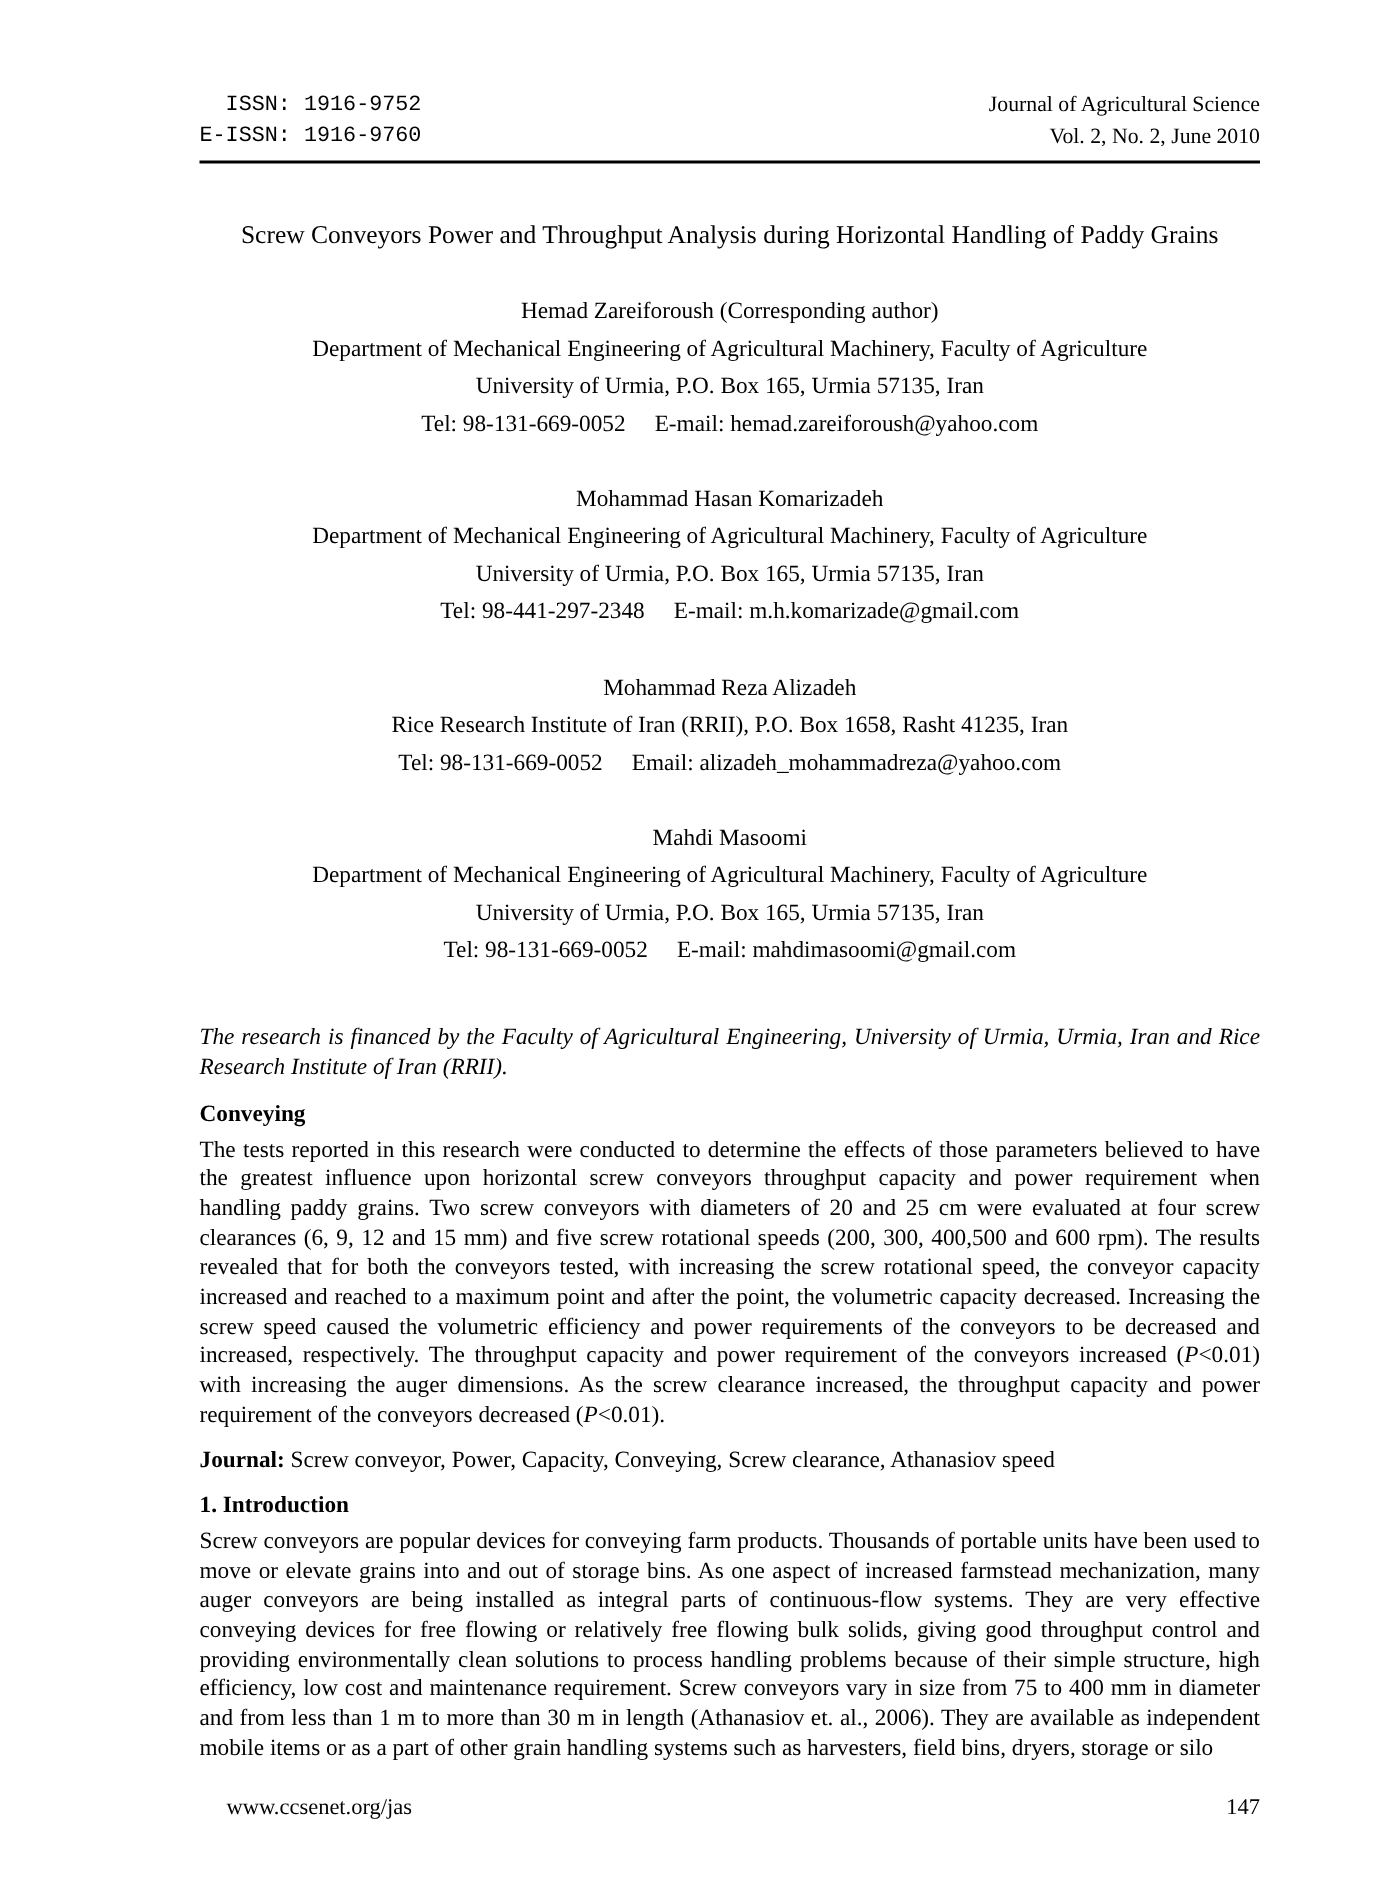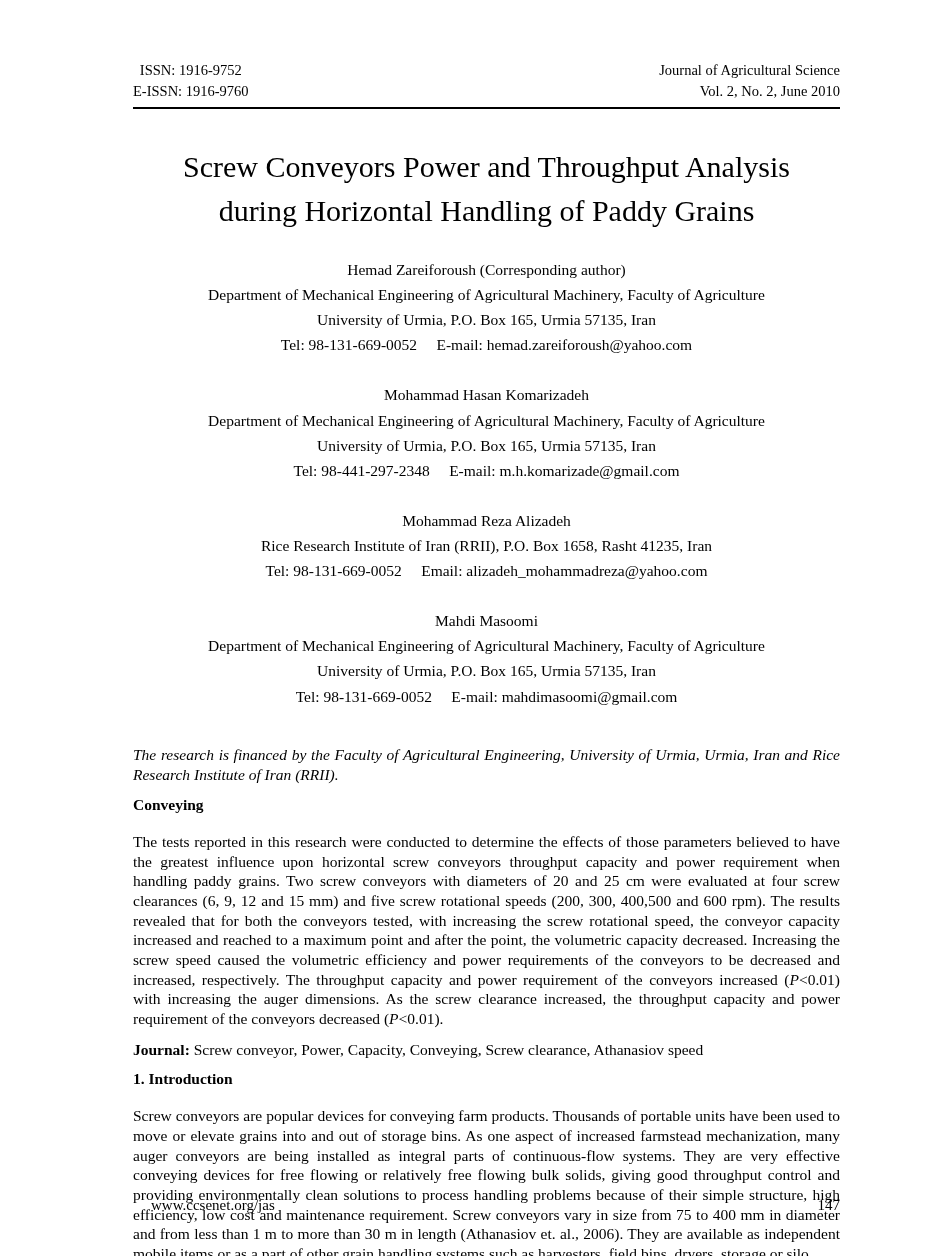--- a/index.html
+++ b/index.html
@@ -19,25 +19,25 @@
   }
   .header {
     display: flex;
     justify-content: space-between;
     align-items: flex-end;
     font-size: 14.5px;
     line-height: 1.45;
     padding-bottom: 5px;
     border-bottom: 2px solid #000000;
   }
-  .header-left { text-align: center; }
+  .header-left { text-align: right; font-family: Liberation Mono, monospace; }
   .header-right { text-align: right; margin-left: 32px; }
   .title {
     text-align: center;
-    font-size: 30px;
+    font-size: 17px;
     font-weight: normal;
     line-height: 1.45;
     margin-top: 36px;
     padding: 0 10px;
   }
   .author-block {
     text-align: center;
     font-size: 15.5px;
     line-height: 1.62;
     margin-top: 25px;
@@ -50,21 +50,21 @@
     font-style: italic;
     text-align: justify;
     line-height: 1.3;
   }
   .section-heading {
     margin-top: 11px;
     font-size: 15.5px;
     font-weight: bold;
   }
   .para {
-    margin-top: 18px;
+    margin-top: 5px;
     font-size: 15.5px;
     text-align: justify;
     line-height: 1.27;
   }
   .keywords {
     margin-top: 11px;
     font-size: 15.5px;
     line-height: 1.27;
   }
   .keywords .label { font-weight: bold; }

